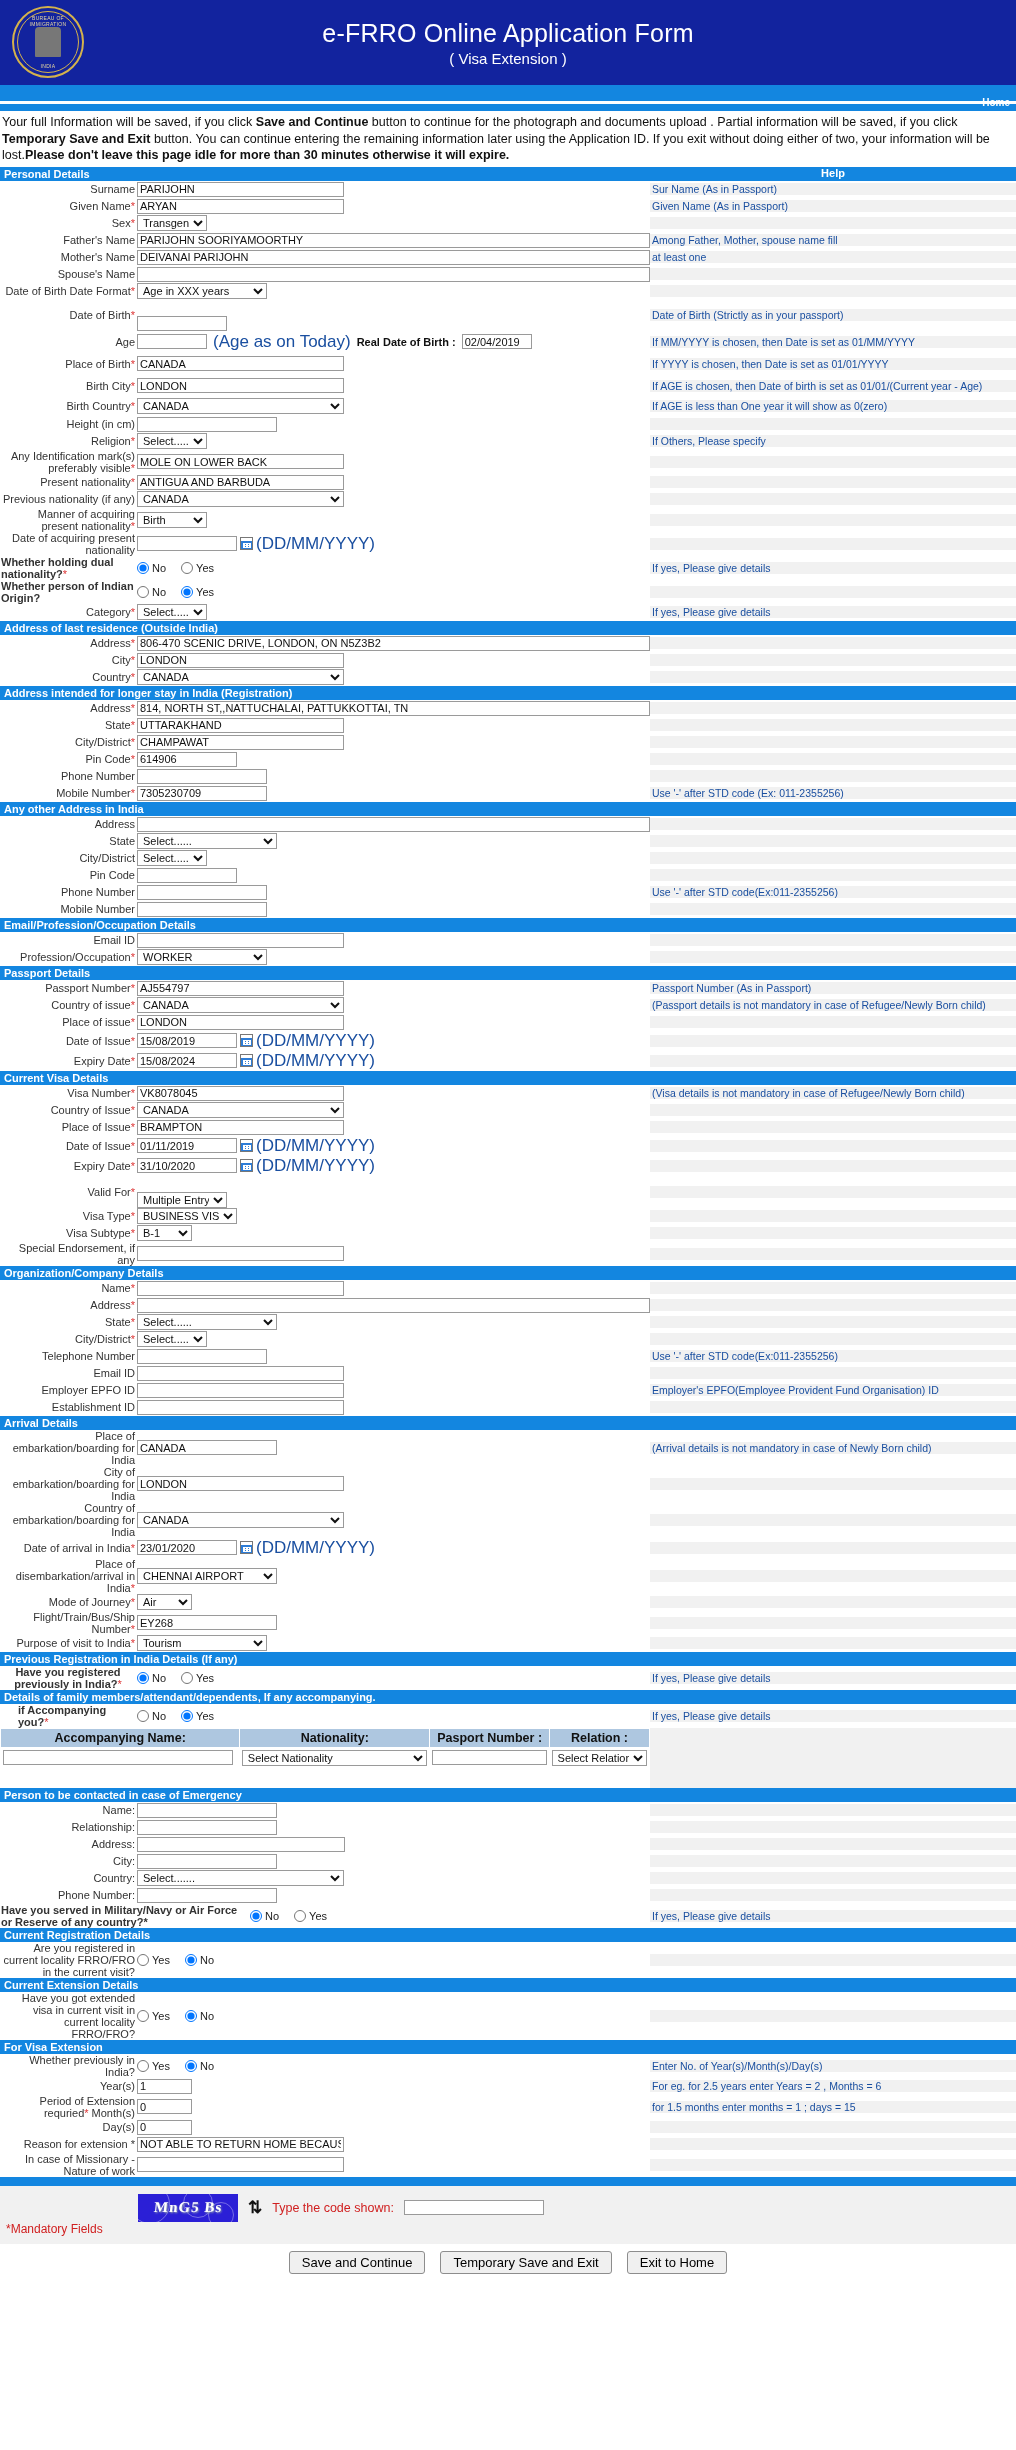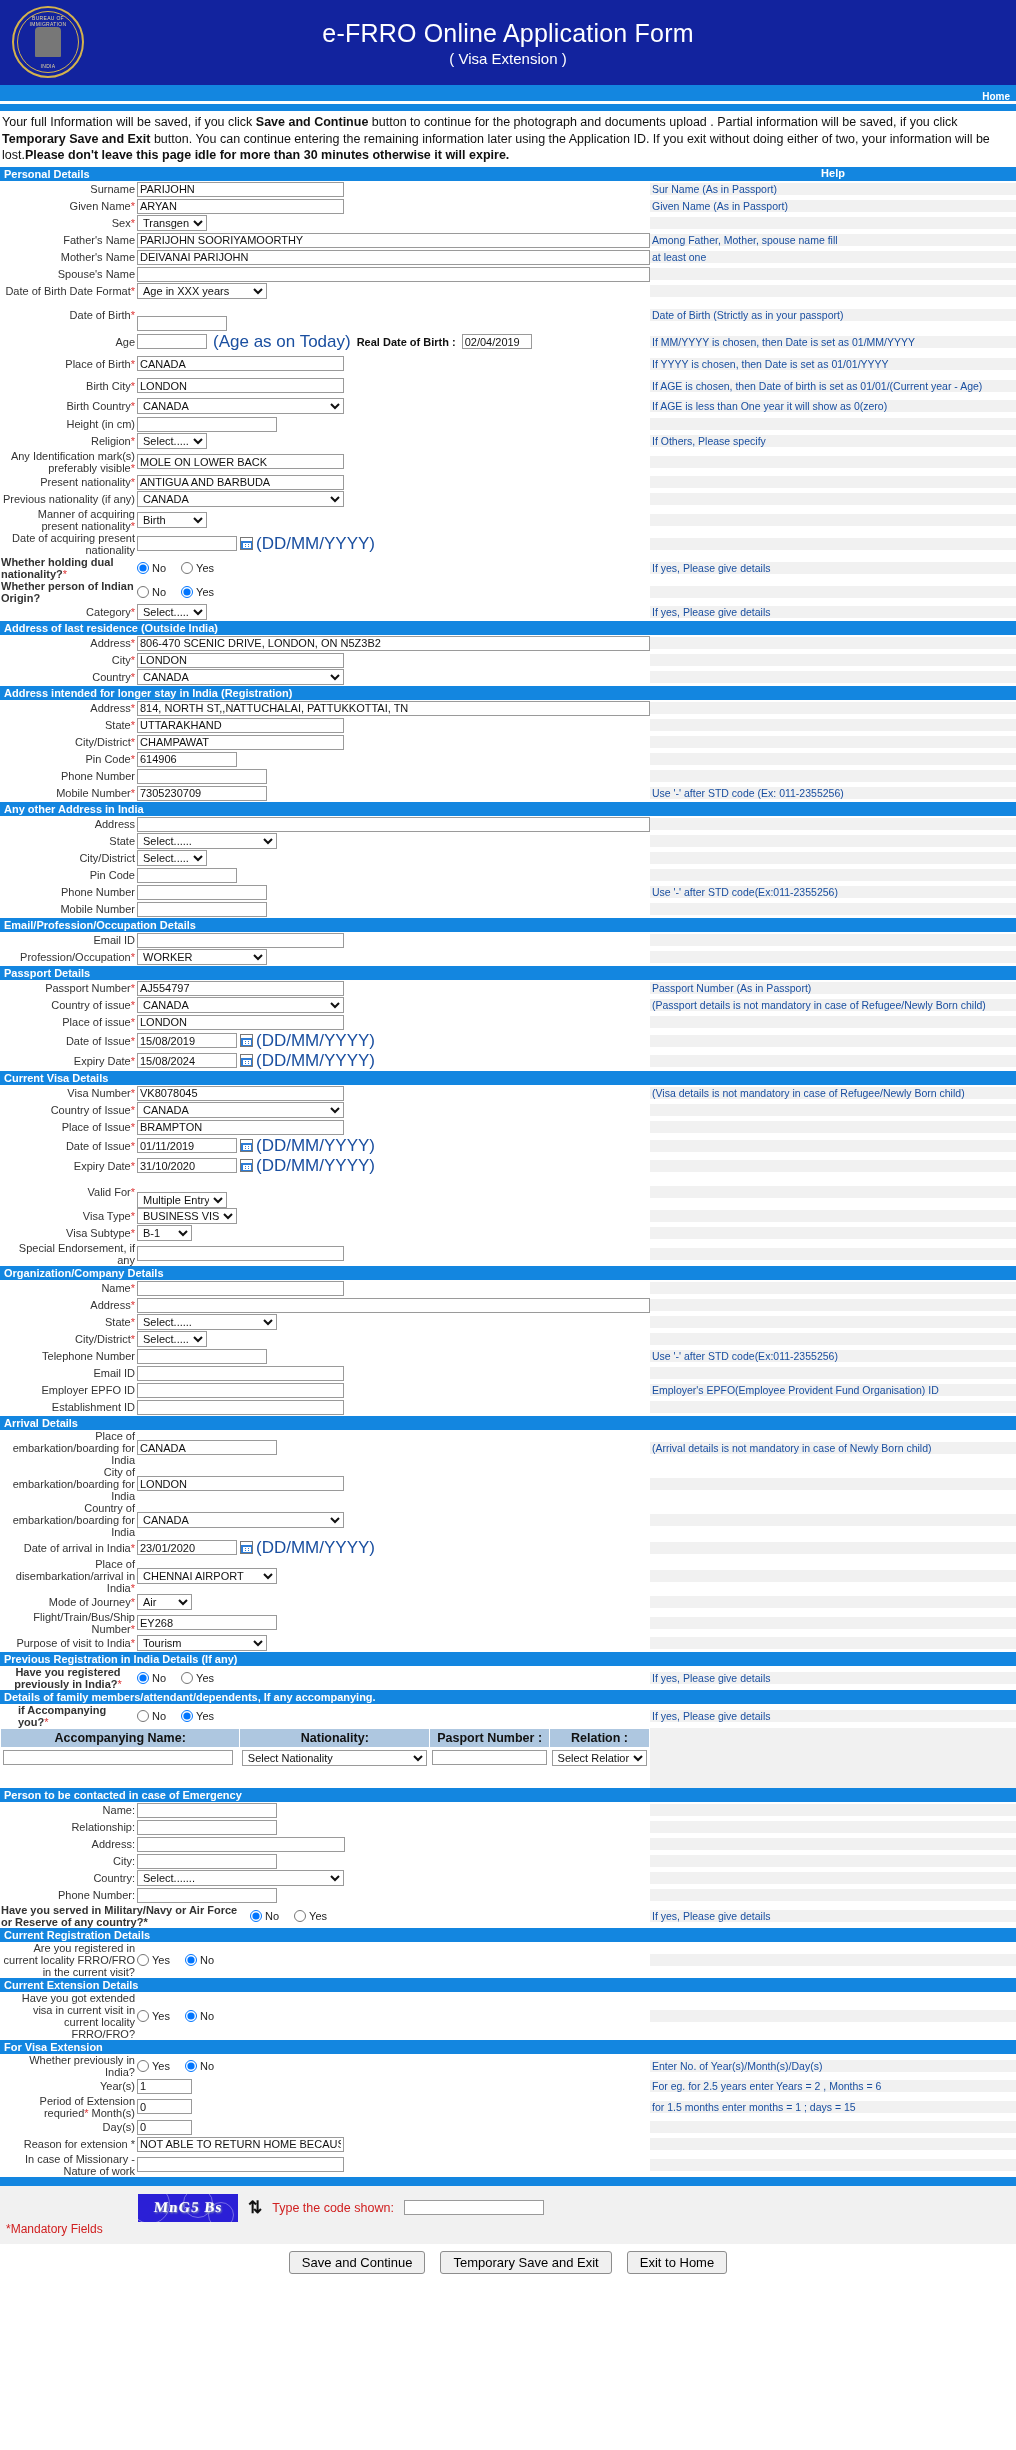--- a/index.html
+++ b/index.html
@@ -52,21 +52,21 @@
   }
   .hdr-title .t1 { font-size:25px; font-weight:400; letter-spacing:.2px; }
   .hdr-title .t2 { font-size:15px; margin-top:2px; }
 
   .blue-bar {
     background:#1386e0;
     height:16px;
     position:relative;
   }
   .blue-bar .home {
-    position:absolute; right:6px; top:6px;
+    position:absolute; right:6px; top:12px;
     color:#fff; font-size:10px; font-weight:bold; text-decoration:none;
   }
   .spacer-white { height:3px; background:#fff; }
   .notice-top-bar { background:#1386e0; height:7px; }
 
   .notice {
     font-size:12.5px; line-height:1.33;
     padding:3px 2px 3px 2px;
     color:#111;
   }

